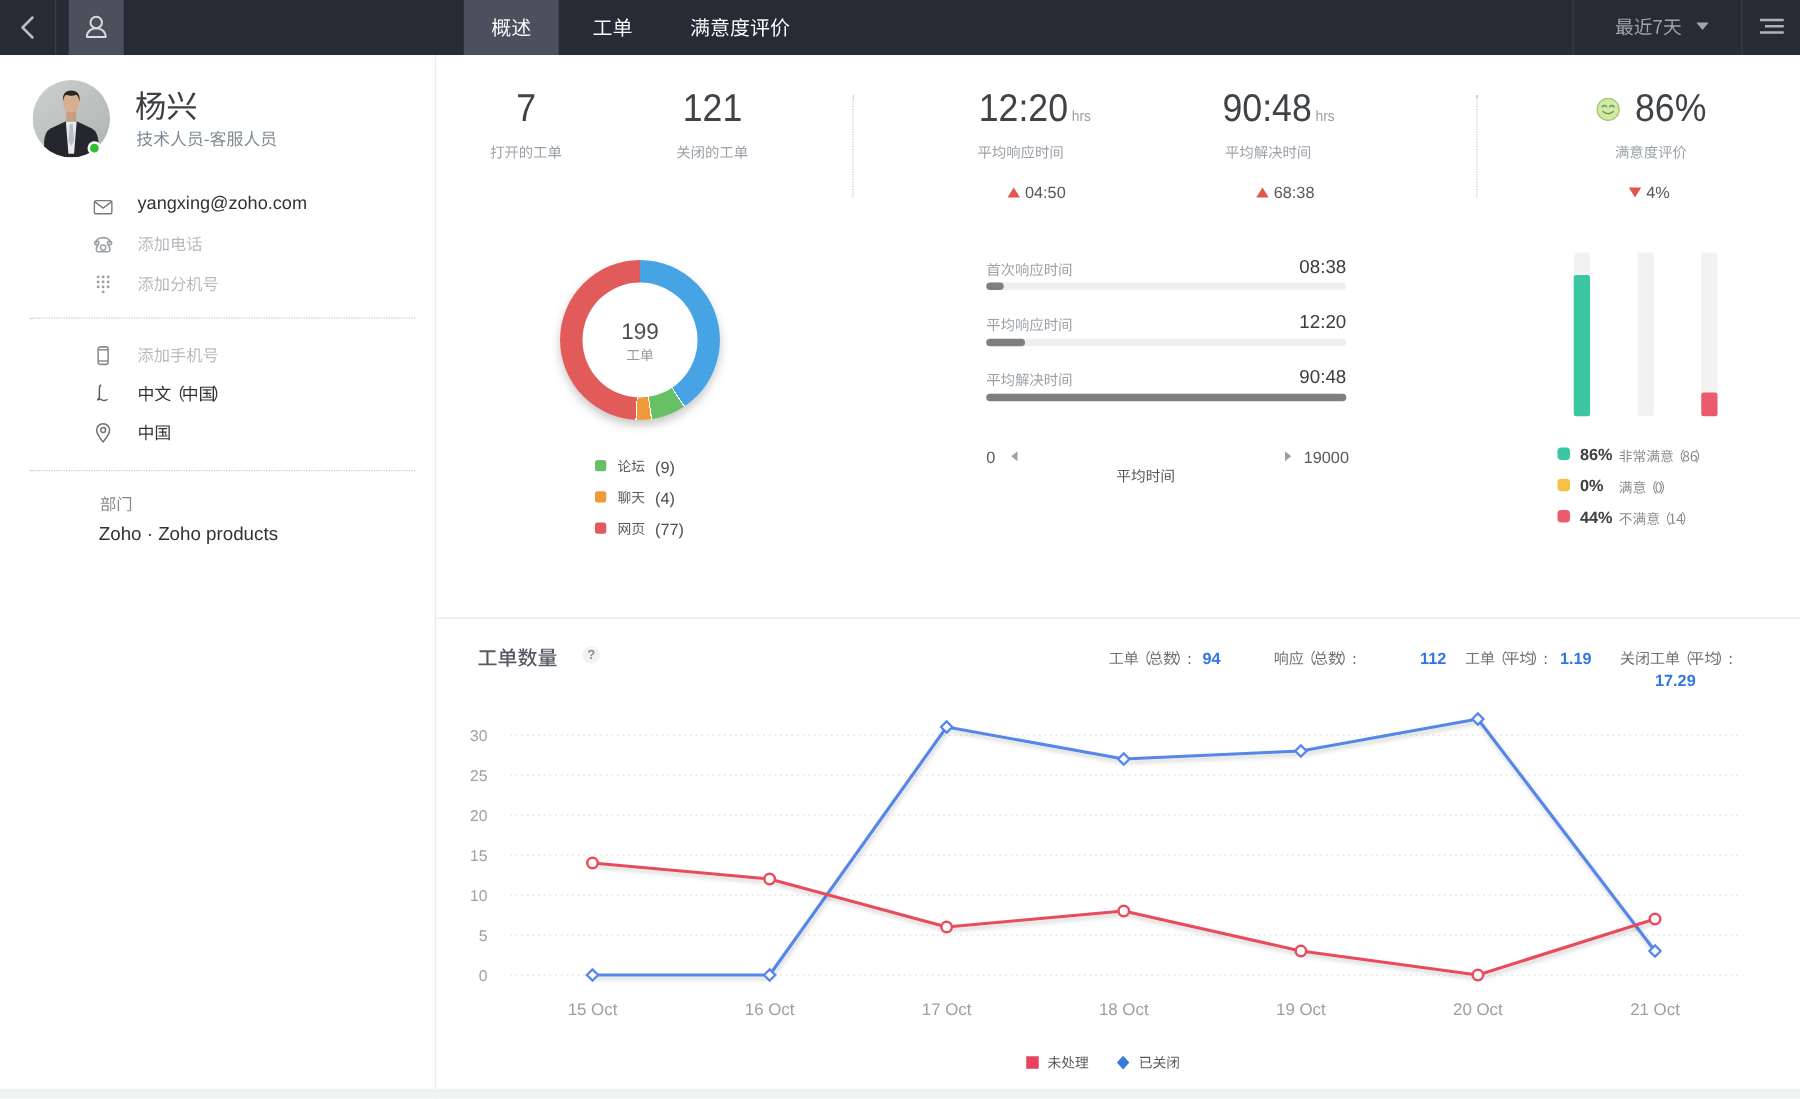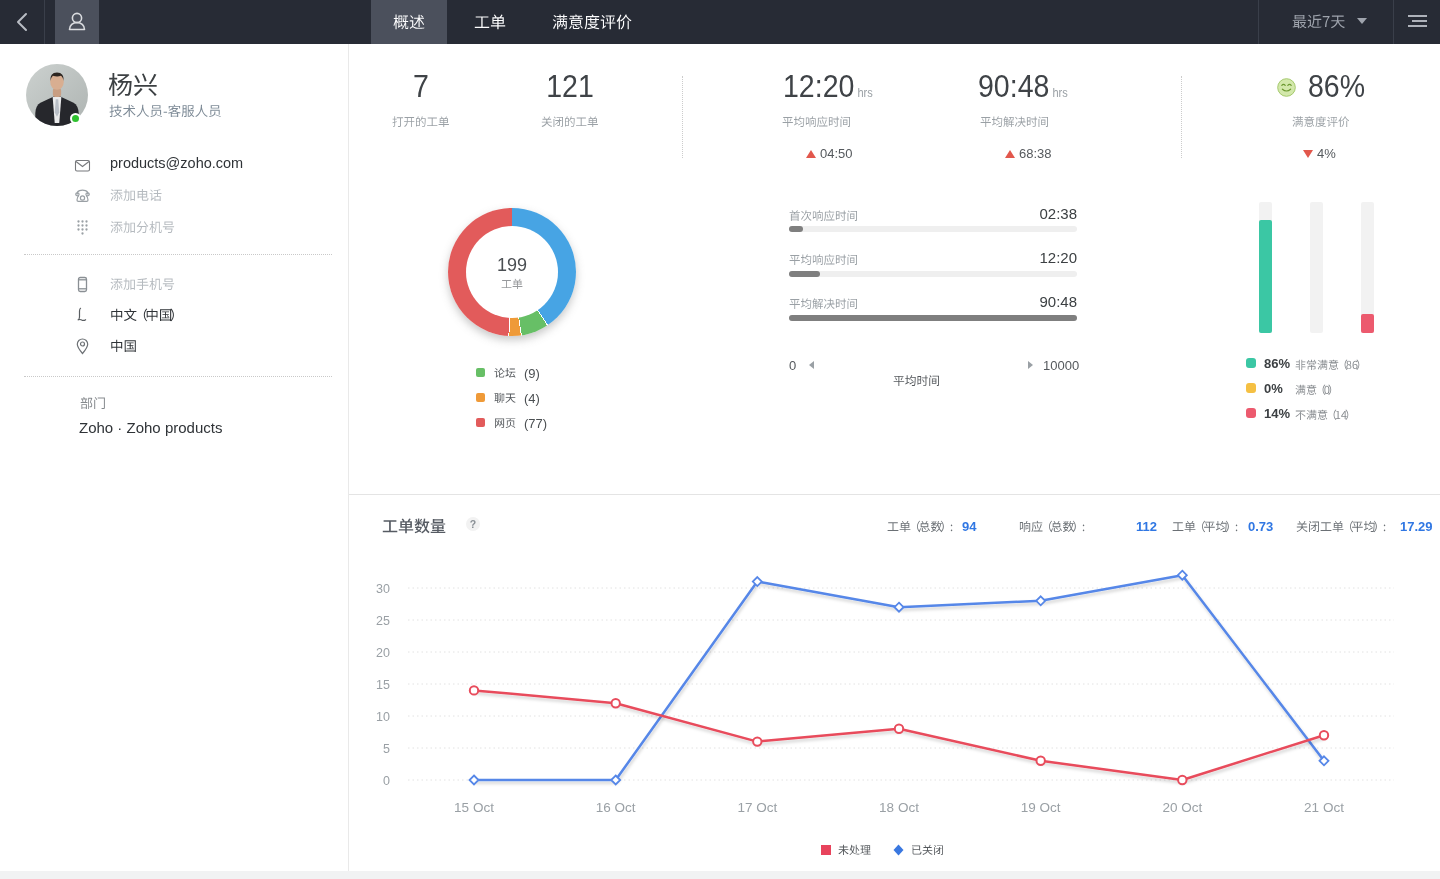--- a/index.html
+++ b/index.html
@@ -84,21 +84,21 @@
         <path d="M30 30 l-16 7.5 q-4.5 2.5 -5 10 v12.5 h42 v-12.5 q-.5-7.5 -5-10 z" fill="#26272c"></path>
         <path d="M25.8 32 h8.4 l-2 25 h-4.4 z" fill="#e9eaeb"></path>
         <path d="M28.8 34 h2.4 l1 13 -2.2 4 -2.2-4 z" fill="#b9bfc7"></path>
         <rect x="26" y="23" width="8" height="9" rx="3" fill="#c89e82"></rect>
         <ellipse cx="30" cy="17" rx="6.6" ry="8" fill="#d8ae91"></ellipse>
         <path d="M23.6 16.5 q-.7-8.3 6.4-8.3 q7.1 0 6.4 8.3 q-.9-4.2-2.6-5.1 q-3.5 1.5-7.8 0 q-1.7 1.1-2.4 5.1z" fill="#2c2520"></path>
       </g>
     </svg>
     <div class="abs" style="left:44px; top:49px; width:11px; height:11px; border-radius:50%; background:#2fc12f; border:2px solid #fff;"></div>
   </div>
-  <div class="abs" style="left:110px; top:155px; font-size:14.5px; color:#2f3337;">products@zoho.com</div>
+  <div class="abs" style="left:110px; top:155px; font-size:14.5px; color:#2f3337;">yangxing@zoho.com</div>
   <div class="abs srow-icon" style="top:157px;">
     <svg width="17" height="17" viewBox="0 0 17 17" fill="none" stroke="#77797c" stroke-width="1.1">
       <rect x="1.5" y="3.5" width="14" height="10.5" rx="1.5"></rect>
       <polyline points="2,4.5 8.5,9.5 15,4.5"></polyline>
     </svg>
   </div>
   <div class="abs srow-icon" style="top:187px;">
     <svg width="17" height="17" viewBox="0 0 17 17" fill="none" stroke="#9aa0a5" stroke-width="1.2">
       <path d="M3.2 7.6 Q2.6 4.6 5.5 3.6 Q8.5 2.6 11.5 3.6 Q14.4 4.6 13.8 7.6" stroke-linejoin="round"></path>
       <ellipse cx="3.4" cy="7.3" rx="1.7" ry="1.5"></ellipse>
@@ -163,55 +163,55 @@
       <div class="hole"></div>
     </div>
   <div class="abs numc" style="left:462px; top:255px; width:100px; font-size:18px; color:#4a4e52;">199</div>
   <div class="dsq" style="left:476px; top:368px; background:#67bf66;"></div>
   <div class="dct" style="left:524px; top:366px;">(9)</div>
   <div class="dsq" style="left:476px; top:393px; background:#ef9a38;"></div>
   <div class="dct" style="left:524px; top:391px;">(4)</div>
   <div class="dsq" style="left:476px; top:418px; background:#e25b5b;"></div>
   <div class="dct" style="left:524px; top:416px;">(77)</div>
 
-  <div class="pval" style="top:205px;">02:38</div>
+  <div class="pval" style="top:205px;">08:38</div>
   <div class="pbar" style="top:226px;">
       <div class="fill" style="width:14px;"></div>
     </div>
   <div class="pval" style="top:249px;">12:20</div>
   <div class="pbar" style="top:271px;">
       <div class="fill" style="width:31px;"></div>
     </div>
   <div class="pval" style="top:293px;">90:48</div>
   <div class="pbar" style="top:315px;">
       <div class="fill" style="width:288px;"></div>
     </div>
   <div class="abs" style="left:789px; top:358px; font-size:13px; color:#55595d;">0</div>
   <div class="abs" style="left:809px; top:361px; width:0; height:0; border-top:4px solid transparent; border-bottom:4px solid transparent; border-right:5px solid #9aa0a5;"></div>
   <div class="abs" style="left:1028px; top:361px; width:0; height:0; border-top:4px solid transparent; border-bottom:4px solid transparent; border-left:5px solid #9aa0a5;"></div>
-  <div class="abs" style="left:1043px; top:358px; font-size:13px; color:#55595d;">10000</div>
+  <div class="abs" style="left:1043px; top:358px; font-size:13px; color:#55595d;">19000</div>
 
   <div class="sat-track" style="left:1259px;"></div>
   <div class="sat-fill" style="left:1259px; top:220px; height:113px; background:#3bc7a4;"></div>
   <div class="sat-track" style="left:1310px;"></div>
   <div class="sat-track" style="left:1361px;"></div>
   <div class="sat-fill" style="left:1361px; top:314px; height:19px; background:#ec5a6e;"></div>
   <div class="ssq" style="left:1246px; top:358px; background:#3bc7a4;"></div>
   <div class="spc" style="top:356px;">86%</div>
   <div class="ssq" style="left:1246px; top:383px; background:#f5c043;"></div>
   <div class="spc" style="top:381px;">0%</div>
   <div class="ssq" style="left:1246px; top:408px; background:#ec5a6e;"></div>
-  <div class="spc" style="top:406px;">14%</div>
+  <div class="spc" style="top:406px;">44%</div>
 
   <div id="divider"></div>
   <div id="help">?</div>
   <div class="bnum" style="left:962px;">94</div>
   <div class="bnum" style="left:1136px;">112</div>
-  <div class="bnum" style="left:1248px;">0.73</div>
-  <div class="bnum" style="left:1400px;">17.29</div>
+  <div class="bnum" style="left:1248px;">1.19</div>
+  <div class="bnum" style="left:1324px;margin-top:18px;">17.29</div>
 
   <svg class="abs" style="left:349px; top:560px;" width="1091" height="319" viewBox="0 0 1091 319" font-family="Liberation Sans, sans-serif">
     <defs>
         <filter id="lsh" x="-5%" y="-5%" width="110%" height="115%">
           <feDropShadow dx="1" dy="2.5" stdDeviation="1.5" flood-color="#000" flood-opacity="0.18"></feDropShadow>
         </filter>
       </defs>
     <g stroke="#e2e2e2" stroke-width="1" stroke-dasharray="1.5,3">
       <line x1="59" y1="28" x2="1045" y2="28"></line>
       <line x1="59" y1="60" x2="1045" y2="60"></line>

